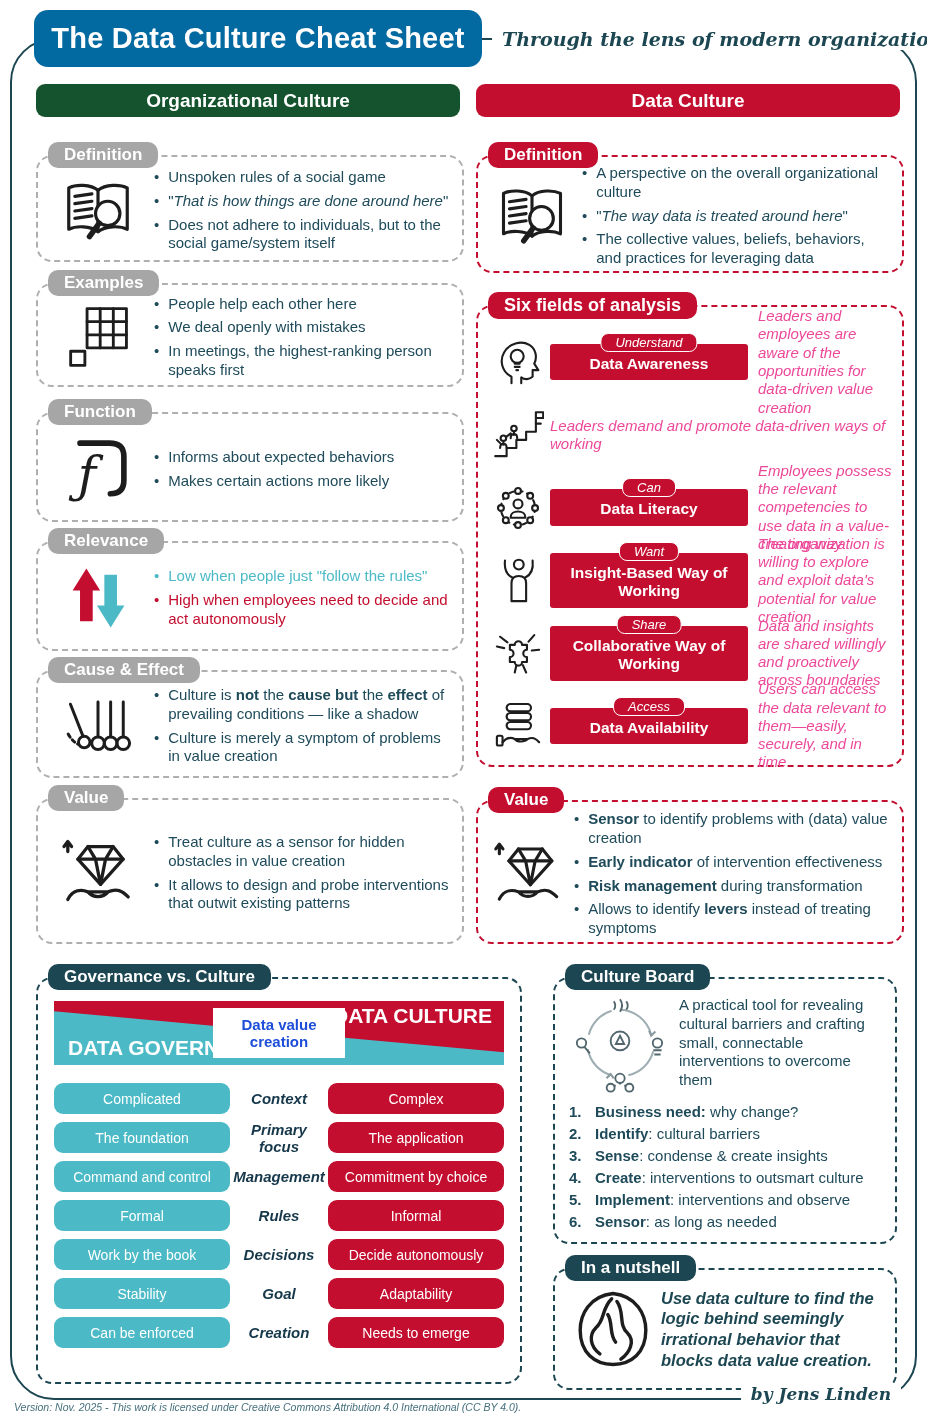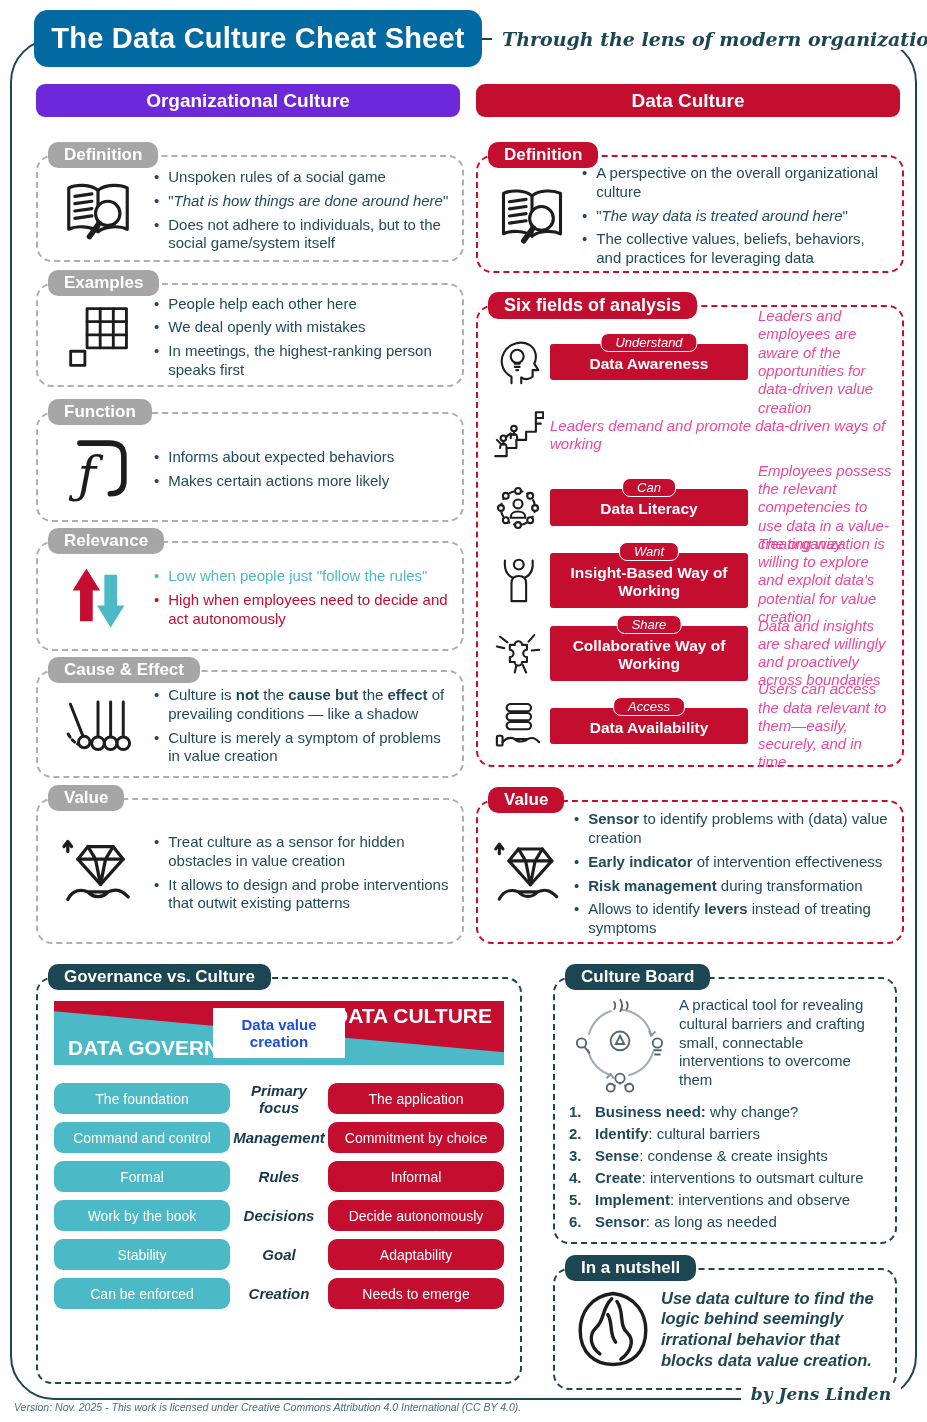--- a/index.html
+++ b/index.html
@@ -13,21 +13,21 @@
          border-radius:14px;display:flex;align-items:center;justify-content:center;
          color:#fff;font-weight:bold;font-size:29px;letter-spacing:.2px;z-index:3;}
   .tagline{position:absolute;left:492px;top:24px;width:412px;height:30px;display:flex;
            align-items:center;z-index:3;}
   .tl-line{height:0;border-top:2.5px solid #1C4752;width:26px;}
   .tl-text{background:#fff;padding:0 10px;font-family:"DejaVu Serif",serif;font-style:italic;
            font-weight:bold;font-size:19px;color:#1C4752;white-space:nowrap;}
   
   .colhead{position:absolute;top:84px;height:33px;width:424px;border-radius:9px;color:#fff;
            font-weight:bold;font-size:19px;display:flex;align-items:center;justify-content:center;z-index:2;}
-  .colhead.gray{left:36px;background:#6d28d9;}
+  .colhead.gray{left:36px;background:#14532d;}
   .colhead.red{left:476px;background:#C30E2F;}
   
   .panel{position:absolute;border:2px dashed #AFAFAF;border-radius:16px;background:#fff;}
   .panel.redb{border-color:#C30E2F;}
   .panel.darkb{border-color:#1C4752;}
   .plabel{position:absolute;top:-15px;left:10px;padding:3px 16px;border-radius:10px;
           background:#A6A6A6;color:#fff;font-weight:bold;font-size:17px;z-index:2;white-space:nowrap;}
   .plabel.red{background:#C30E2F;}
   .plabel.dark{background:#1C4752;}
   .prow{display:flex;align-items:center;height:100%;padding:8px 10px 4px 4px;box-sizing:border-box;}
@@ -426,20 +426,25 @@
       <div class="wedge"></div>
       <div class="btxt left">
         <span>DATA GOVERNANCE</span>
       </div>
       <div class="btxt right">
         <span>DATA CULTURE</span>
       </div>
       <div class="bcenter">Data value creation</div>
     </div>
     <div class="gvrows">
+      <div class="gvrow">
+        <div class="gpill teal">Complicated</div>
+        <div class="gmid">Context</div>
+        <div class="gpill red">Complex</div>
+      </div>
       <div class="gvrow">
         <div class="gpill teal">The foundation</div>
         <div class="gmid">Primary focus</div>
         <div class="gpill red">The application</div>
       </div>
       <div class="gvrow">
         <div class="gpill teal">Command and control</div>
         <div class="gmid">Management</div>
         <div class="gpill red">Commitment by choice</div>
       </div>

